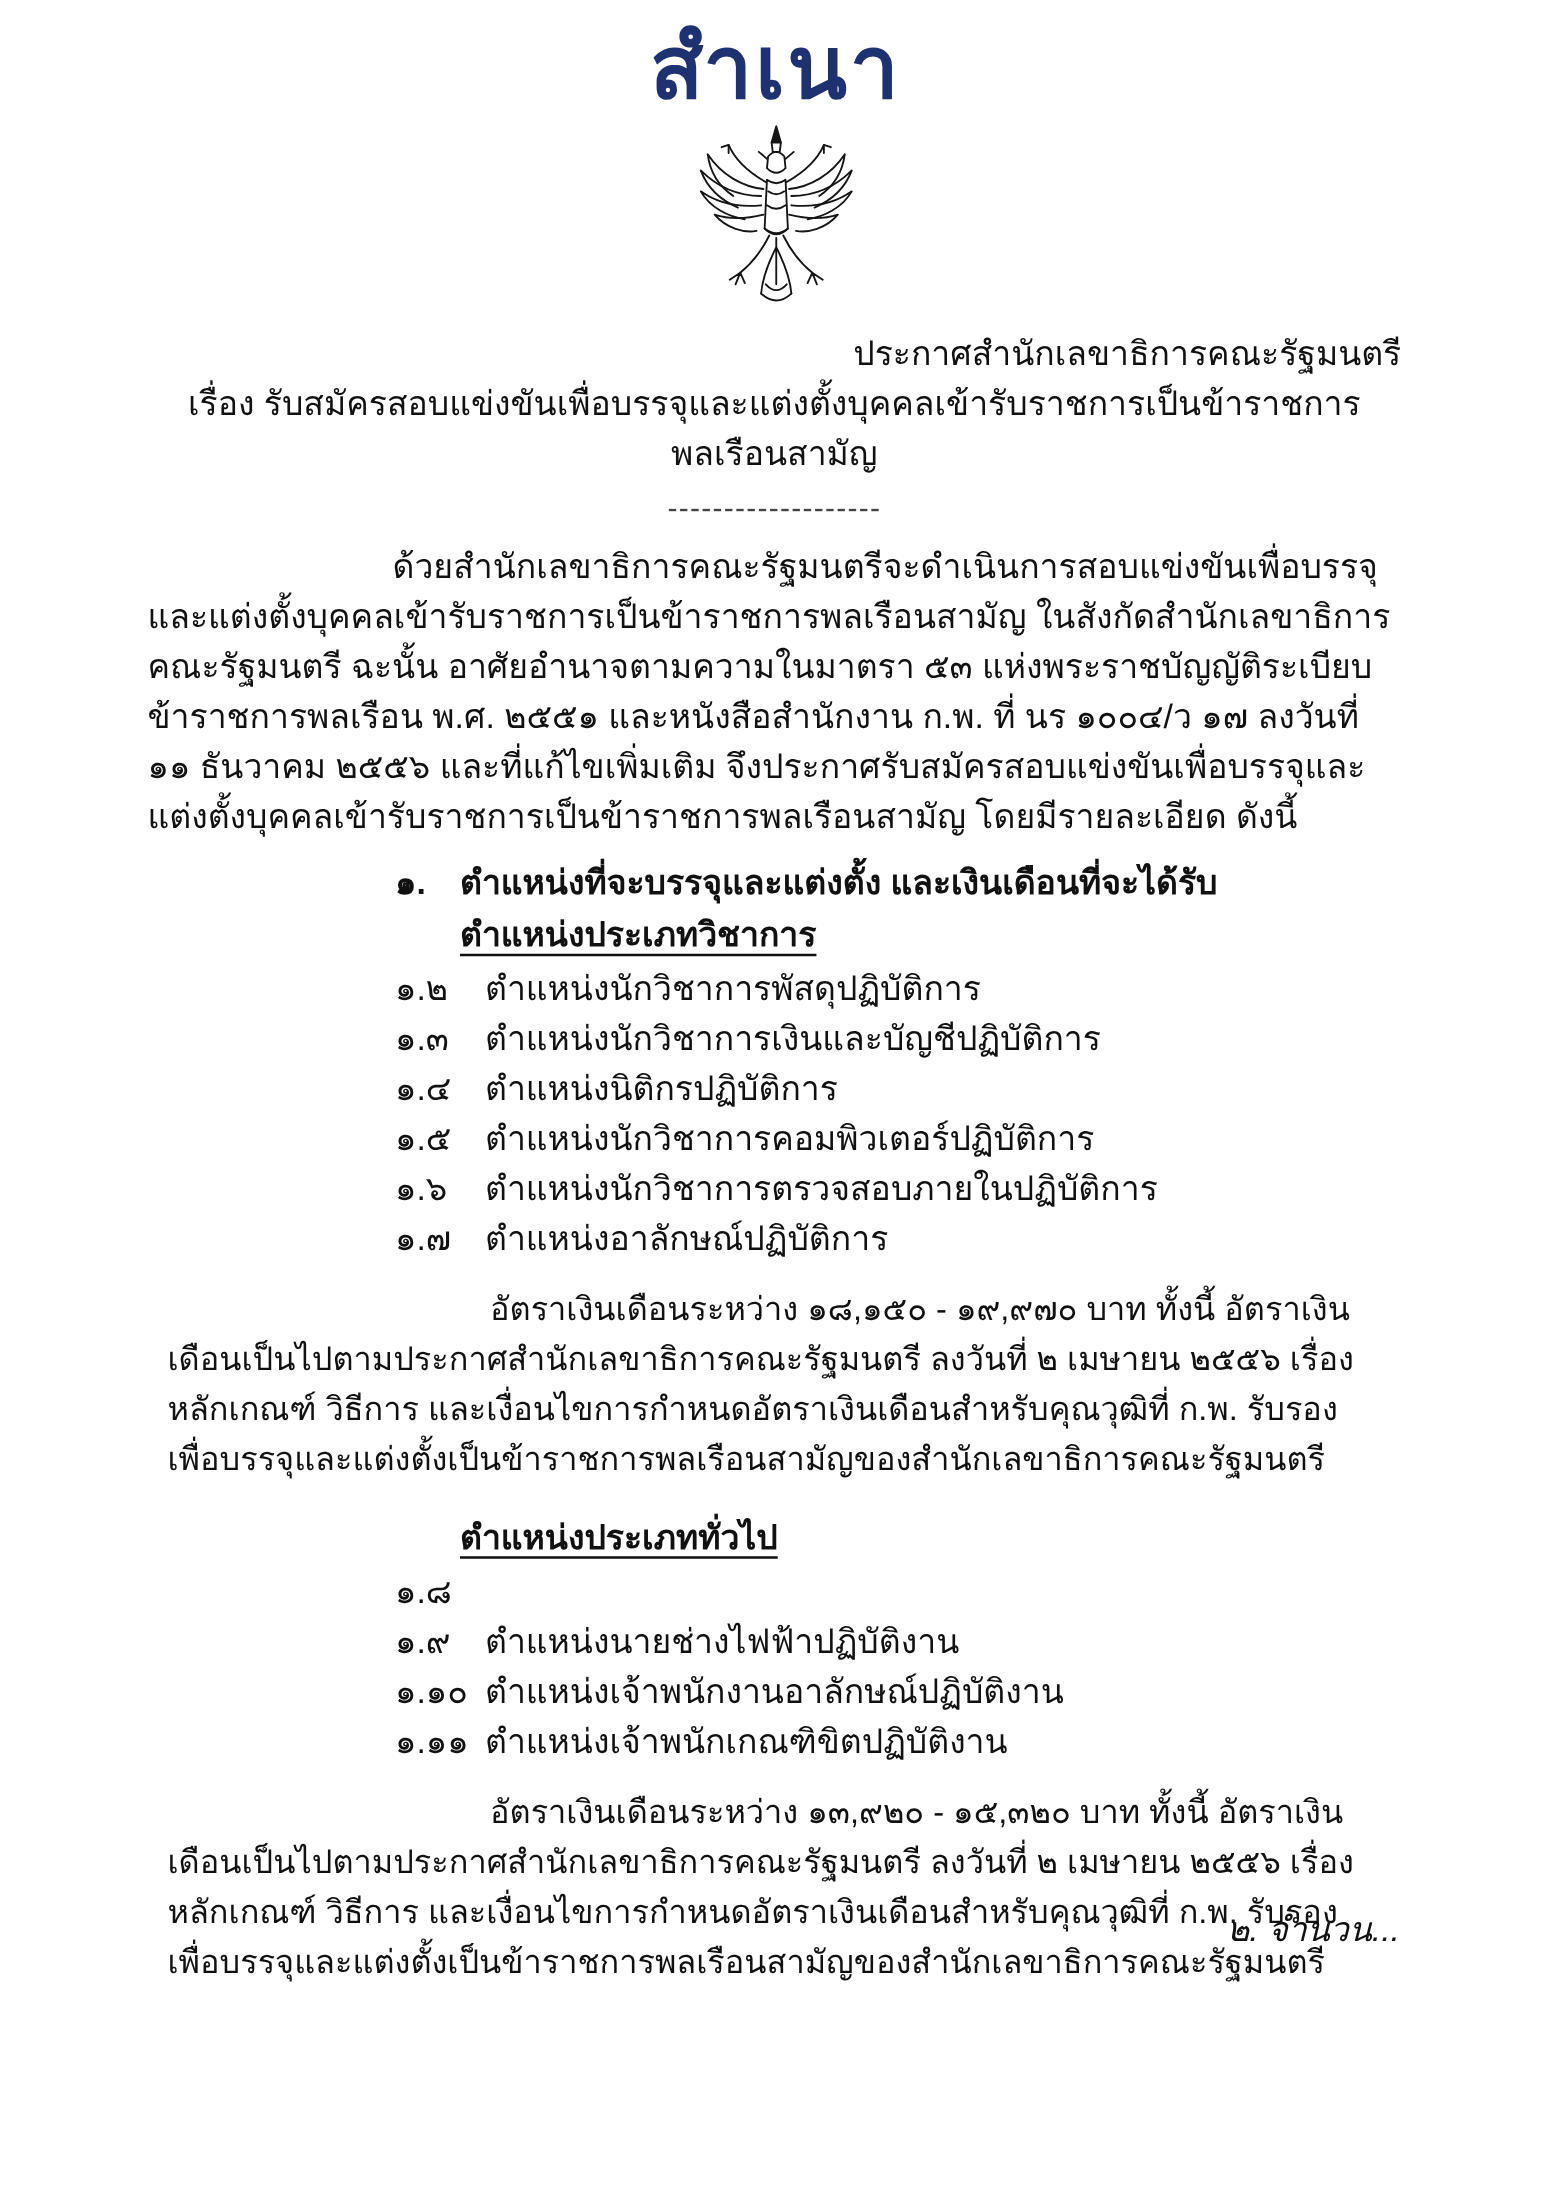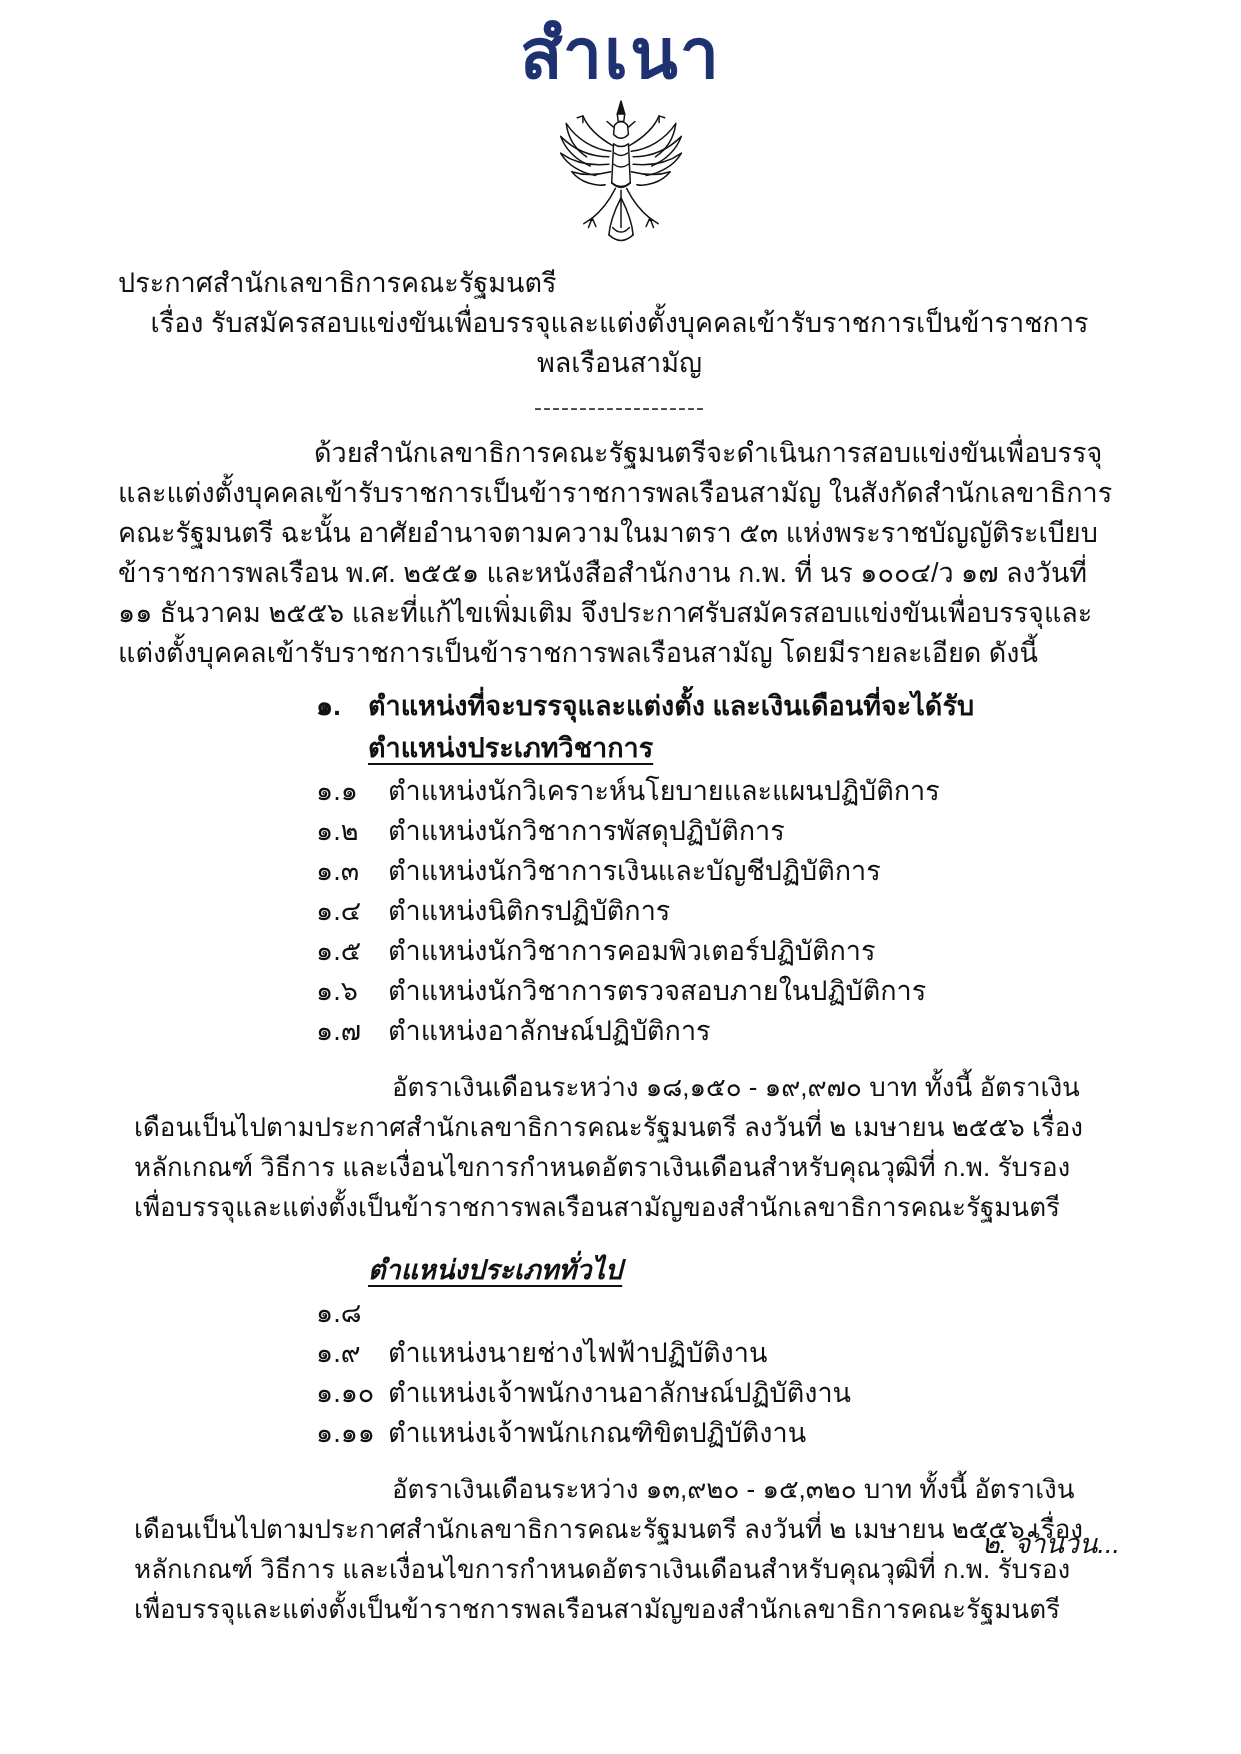--- a/index.html
+++ b/index.html
@@ -28,21 +28,21 @@
     color: #1e3272;
     letter-spacing: 2px;
   }
   .emblem-wrap {
     display: flex;
     justify-content: center;
     margin-top: -4px;
     height: 168px;
   }
   .doc-title {
-    text-align: left;
+    text-align: right;
     font-size: 27px;
     line-height: 40px;
     margin-top: 4px;
   }
   .doc-subject {
     text-align: center;
     font-size: 27px;
     line-height: 40px;
   }
   .divider {
@@ -94,21 +94,20 @@
     flex: none;
   }
   p.salary {
     margin: 16px;
     font-size: 26px;
     line-height: 40px;
     text-indent: 258px;
   }
   .gap-top {
     margin-top: 22px;
-    font-style: italic;
   }
   .footer-catchword {
     position: absolute;
     top: 1524px;
     right: 121px;
     font-size: 27px;
     line-height: 40px;
     font-style: italic;
   }
 </style>
@@ -157,24 +156,20 @@
 
     <div class="section-heading">
       <span class="sec-no">๑.</span>
       <span class="sec-title">ตำแหน่งที่จะบรรจุและแต่งตั้ง และเงินเดือนที่จะได้รับ</span>
     </div>
 
     <div class="sub-heading">ตำแหน่งประเภทวิชาการ</div>
 
     <div class="item-list">
       <div class="item">
-        <span class="item-no">๑.๑</span>
-        <span class="item-text">ตำแหน่งนักวิเคราะห์นโยบายและแผนปฏิบัติการ</span>
-      </div>
-      <div class="item">
         <span class="item-no">๑.๒</span>
         <span class="item-text">ตำแหน่งนักวิชาการพัสดุปฏิบัติการ</span>
       </div>
       <div class="item">
         <span class="item-no">๑.๓</span>
         <span class="item-text">ตำแหน่งนักวิชาการเงินและบัญชีปฏิบัติการ</span>
       </div>
       <div class="item">
         <span class="item-no">๑.๔</span>
         <span class="item-text">ตำแหน่งนิติกรปฏิบัติการ</span>

